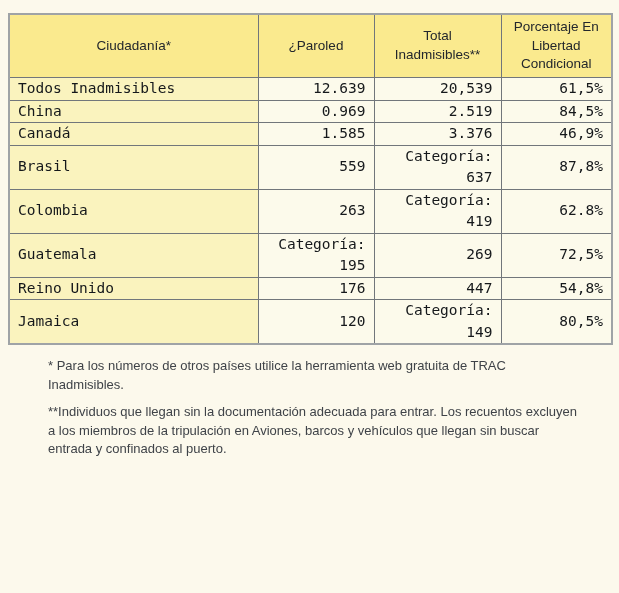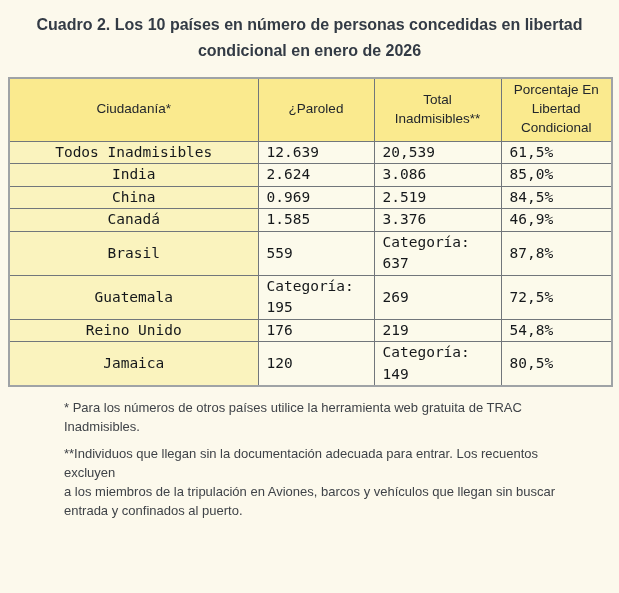--- a/index.html
+++ b/index.html
@@ -47,40 +47,38 @@
   td {
     font-family: "DejaVu Sans Mono", monospace;
     font-size: 14.5px;
     color: #15181b;
     border: 1.5px solid #71767b;
     padding: 0 8px;
     line-height: 21.5px;
     vertical-align: middle;
     white-space: pre-line;
   }
-  td.label { background: #faf3be; text-align: center; }
-  td.num   { background: #fcfaeb; text-align: left; margin-top: 8px; }
+  td.label { background: #faf3be; text-align: left; }
+  td.num   { background: #fcfaeb; text-align: right; margin-top: 8px; }
   .footnotes {
     margin: 12px 28px 0 48px;
     font-size: 13px;
     color: #3f4348;
     line-height: 1.45;
   }
   .footnote {
-    margin: 0 16px 8px;
+    margin: 0 0 8px;
     white-space: pre-line;
   }
 </style>
 </head>
 <body>
 
 <div class="page">
 
-  <h2 class="title">Cuadro 2. Los 10 países en número de personas concedidas en libertad
-condicional en enero de 2026</h2>
 
   <table class="cuadro">
     <colgroup>
       <col class="c-ciudadania">
         <col class="c-paroled">
         <col class="c-total">
         <col class="c-pct">
     </colgroup>
     <thead>
       <tr>
@@ -91,55 +89,56 @@
       </tr>
     </thead>
     <tbody>
       <tr>
         <td class="label">Todos Inadmisibles</td>
         <td class="num">12.639</td>
         <td class="num">20,539</td>
         <td class="num">61,5%</td>
       </tr>
       <tr>
-        <td class="label">India</td>
-        <td class="num">2.624</td>
-        <td class="num">3.086</td>
-        <td class="num">85,0%</td>
-      </tr>
-      <tr>
         <td class="label">China</td>
         <td class="num">0.969</td>
         <td class="num">2.519</td>
         <td class="num">84,5%</td>
       </tr>
       <tr>
         <td class="label">Canadá</td>
         <td class="num">1.585</td>
         <td class="num">3.376</td>
         <td class="num">46,9%</td>
       </tr>
       <tr>
         <td class="label">Brasil</td>
         <td class="num">559</td>
         <td class="num">Categoría:
 637</td>
         <td class="num">87,8%</td>
       </tr>
       <tr>
+        <td class="label">Colombia</td>
+        <td class="num">263</td>
+        <td class="num">Categoría:
+419</td>
+        <td class="num">62.8%</td>
+      </tr>
+      <tr>
         <td class="label">Guatemala</td>
         <td class="num">Categoría:
 195</td>
         <td class="num">269</td>
         <td class="num">72,5%</td>
       </tr>
       <tr>
         <td class="label">Reino Unido</td>
         <td class="num">176</td>
-        <td class="num">219</td>
+        <td class="num">447</td>
         <td class="num">54,8%</td>
       </tr>
       <tr>
         <td class="label">Jamaica</td>
         <td class="num">120</td>
         <td class="num">Categoría:
 149</td>
         <td class="num">80,5%</td>
       </tr>
     </tbody>

